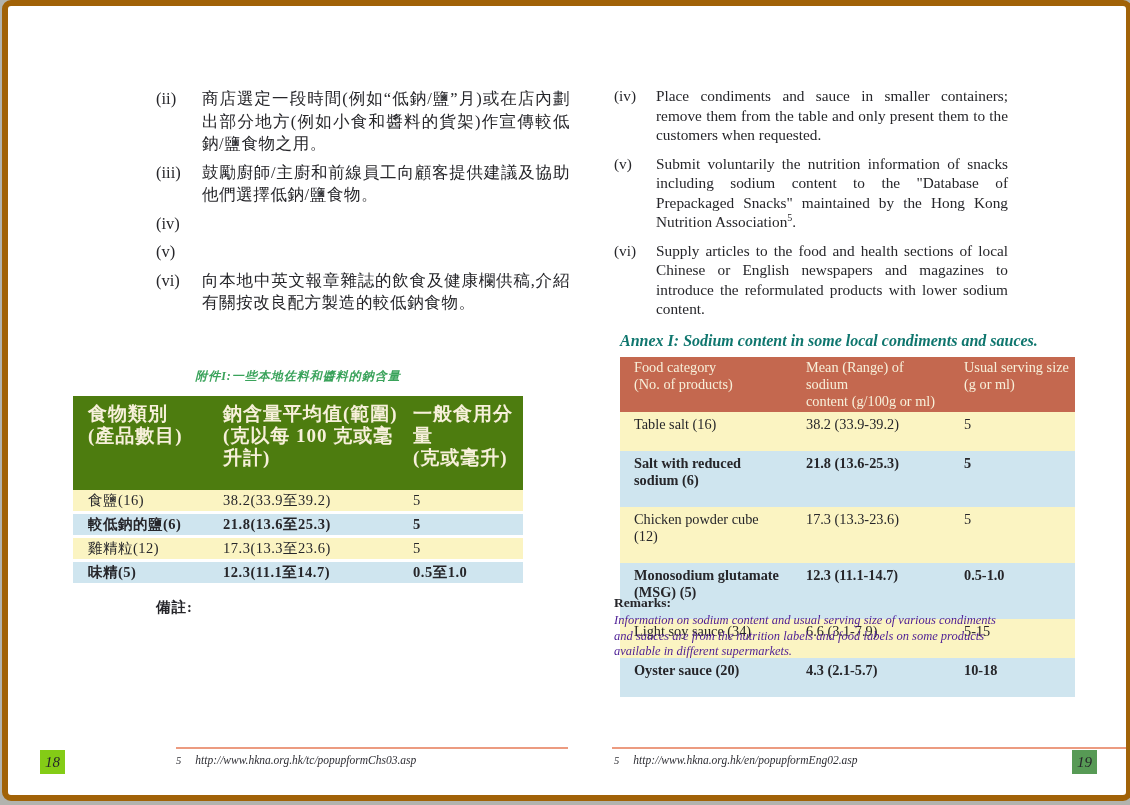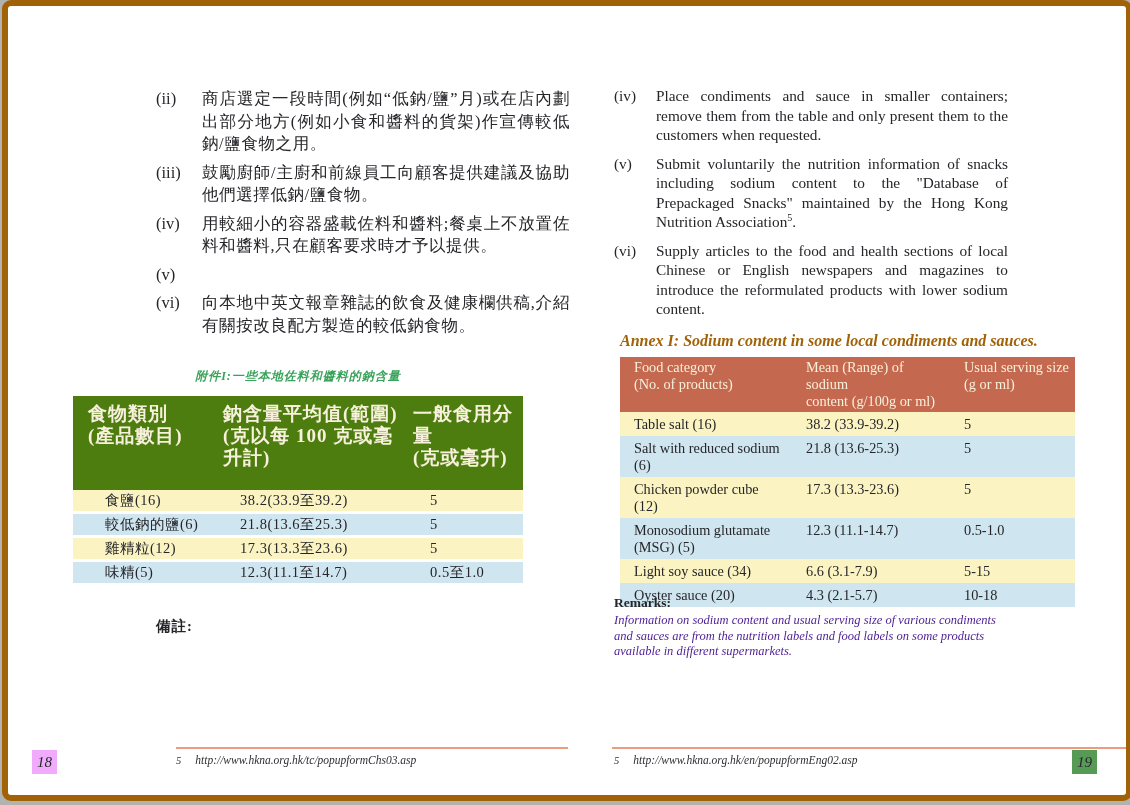--- a/index.html
+++ b/index.html
@@ -27,81 +27,80 @@
   #r-list .li{margin-bottom:9px;}
   #r-list .num{width:42px;}
   sup{font-size:10px;line-height:0;}
   
   #l-title{
     position:absolute;left:65px;top:362px;width:450px;text-align:center;
     color:#3aa35b;font-weight:bold;font-style:italic;font-size:12px;letter-spacing:1px;
   }
   #r-title{
     position:absolute;left:612px;top:326px;width:470px;
-    color:#a16207;font-weight:bold;font-style:italic;font-size:16px;
+    color:#0f766e;font-weight:bold;font-style:italic;font-size:16px;
   }
   
   table{border-collapse:separate;border-spacing:0;}
   th{font-weight:bold;text-align:left;vertical-align:top;}
   #l-table{position:absolute;left:65px;top:390px;width:450px;}
   #l-table th{
     background:#4d7c0f;color:#f7f0da;font-size:19px;line-height:22px;
     padding:7px 0 21px 15px;letter-spacing:1px;
   }
   #l-table td{
-    font-size:14.5px;line-height:19px;padding:1px 0 1px 32px;
+    font-size:14.5px;line-height:19px;padding:1px 0 1px 15px;
     border-bottom:3px solid #ffffff;letter-spacing:0.5px;
   }
   #r-table{position:absolute;left:612px;top:351px;width:455px;}
   #r-table th{
     background:#c4684f;color:#f7f0da;font-size:14.3px;line-height:17px;
     font-weight:normal;padding:2px 4px 2px 14px;margin-top:16px;
   }
   #r-table td{
-    font-size:14.3px;line-height:17px;padding:4px 6px 3px 14px;vertical-align:top;
+    font-size:14.3px;line-height:17px;padding:4px 6px 18px 14px;vertical-align:top;
   }
   tr.row-y td{background:#fbf4c2;}
-  tr.row-b td{background:#cfe5ef;}
-  
-  #l-remarks-h{position:absolute;left:148px;top:611px;font-size:14.5px;font-weight:bold;letter-spacing:1px;}
+  tr.row-b td{background:#cfe5ef;font-weight:bold;}
+  
+  #l-remarks-h{position:absolute;left:148px;top:592px;font-size:14.5px;font-weight:bold;letter-spacing:1px;}
   #l-remarks-t{position:absolute;left:148px;top:620px;width:364px;font-size:14px;font-style:italic;line-height:23px;letter-spacing:0.5px;}
   #r-remarks-h{position:absolute;left:606px;top:589px;font-size:13.5px;font-weight:bold;}
   #r-remarks-t{position:absolute;left:606px;top:607px;width:392px;font-size:12.5px;font-style:italic;line-height:15.5px;color:#4c1d95;}
   
   .rule{position:absolute;height:2px;background:#ec9b80;}
   #l-rule{left:168px;top:741px;width:392px;}
   #r-rule{left:604px;top:741px;width:518px;}
   .footnote{position:absolute;font-style:italic;font-size:11.5px;color:#2e2e34;white-space:nowrap;}
   #l-footnote{left:168px;top:748px;}
   #r-footnote{left:606px;top:748px;text-align:center;}
   .footnote .fn-num{font-size:10.5px;margin-right:14px;}
   .badge{
     position:absolute;width:25px;height:24px;text-align:center;line-height:24px;
     font-style:italic;font-size:15px;color:#26262a;z-index:2;
   }
-  #badge-18{left:24px;top:744px;background:#f0abfc;}
+  #badge-18{left:32px;top:744px;background:#84cc16;}
   #badge-19{left:1064px;top:744px;background:#579a55;}
 </style>
 </head>
 <body>
 
 <div class="page">
 
   <div class="list" id="l-list">
     <div class="li">
       <span class="num">(ii)</span>
       <span class="txt">商店選定一段時間(例如“低鈉/鹽”月)或在店內劃出部分地方(例如小食和醬料的貨架)作宣傳較低鈉/鹽食物之用。</span>
     </div>
     <div class="li">
       <span class="num">(iii)</span>
       <span class="txt">鼓勵廚師/主廚和前線員工向顧客提供建議及協助他們選擇低鈉/鹽食物。</span>
     </div>
     <div class="li">
       <span class="num">(iv)</span>
-      <span class="txt">用較細小的容器盛載佐料和醬料;餐桌上不放置佐料和醬料,只在顧客要求時才予以提供。</span>
     </div>
     <div class="li">
       <span class="num">(v)</span>
     </div>
     <div class="li">
       <span class="num">(vi)</span>
       <span class="txt">向本地中英文報章雜誌的飲食及健康欄供稿,介紹有關按改良配方製造的較低鈉食物。</span>
     </div>
   </div>
 

